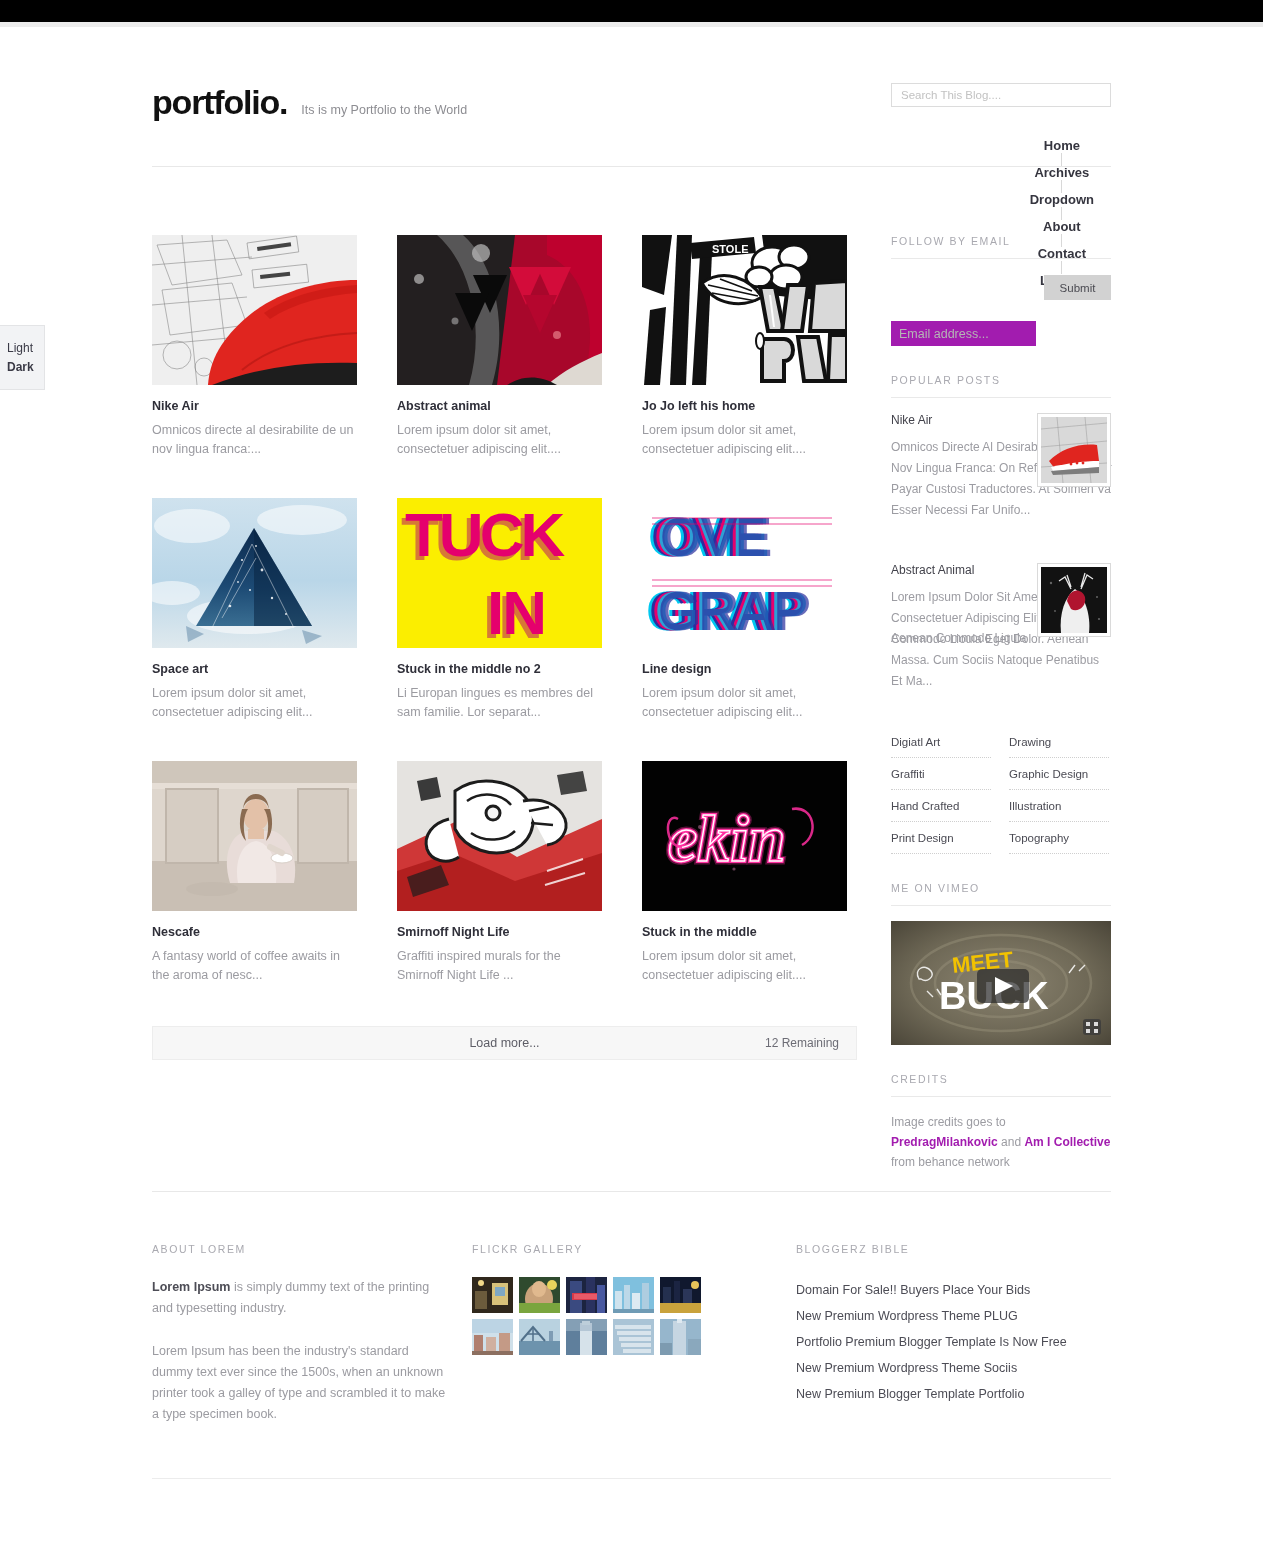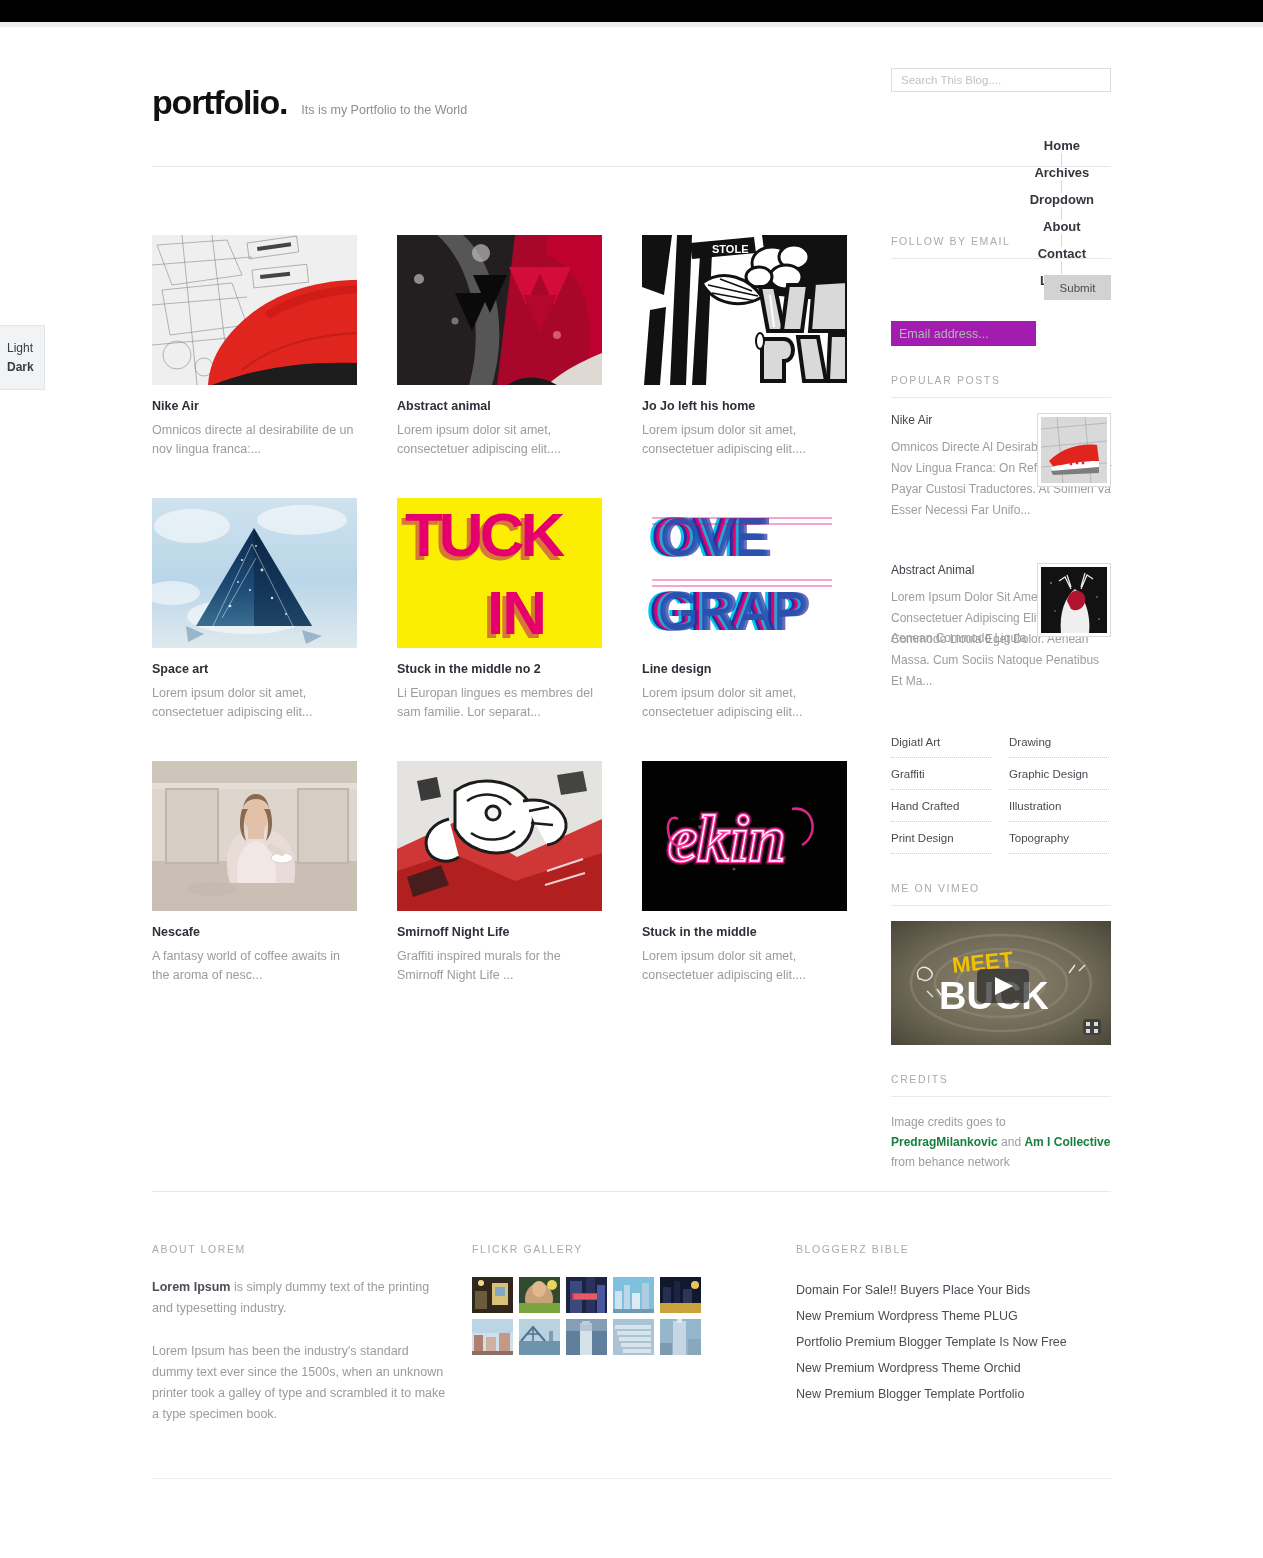--- a/index.html
+++ b/index.html
@@ -27,21 +27,21 @@
 
   
   .wrap { position: absolute; left: 152px; top: 27px; width: 959px; }
 
   
   .header { position: relative; height: 140px; }
   .brand { position: absolute; left: 0; top: 56px; display: flex; align-items: baseline; }
   .brand h1 { font-size: 34px; font-weight: bold; letter-spacing: -1.2px; color: #111; }
   .brand .tag { font-size: 12.5px; color: #8d8d92; margin-left: 14px; }
   .search-box {
-    position: absolute; right: 0; top: 41px; width: 220px; height: 24px;
+    position: absolute; right: 0; top: 56px; width: 220px; height: 24px;
     border: 1px solid #dcdcdc; background: #fff; padding: 0 9px;
     font-size: 11.5px; color: #b8b8b8; font-family: "Liberation Sans", sans-serif;
   }
   .search-box::placeholder { color: #c2c2c2; }
   .nav { position: absolute; right: 0; top: 112px; display: flex; align-items: center; flex-direction: column; }
   .nav a {
     font-size: 13px; font-weight: bold; color: #35353f; text-decoration: none;
     padding: 0 17px; line-height: 14px; display: inline-block;
   }
   .nav a:last-child { padding-right: 0; }
@@ -103,21 +103,21 @@
   .cat {
     width: 100px; margin-right: 18px; font-size: 11.5px; color: #4a4a53;
     padding: 10px 0 9px 0; border-bottom: 1px dotted #cfcfcf; cursor: pointer;
   }
   .cat:nth-child(2n) { margin-right: 0; }
 
   .video { width: 220px; height: 124px; margin-top: 15px; position: relative; overflow: hidden; }
   .video svg { display: block; width: 220px; height: 124px; }
 
   .credits { font-size: 12px; color: #9c9ca2; line-height: 20px; margin-top: 15px; }
-  .credits b { color: #15803d; }
+  .credits b { color: #a21caf; }
 
   
   .footer-rule { position: absolute; left: 152px; top: 1191px; width: 959px; height: 1px; background: #e8e8e8; }
   .footer { position: absolute; left: 152px; top: 1243px; width: 959px; display: flex; }
   .fcol1 { width: 300px; }
   .fcol2 { width: 310px; margin-left: 20px; }
   .fcol3 { width: 300px; margin-left: 14px; }
   .ftitle { font-size: 10.5px; letter-spacing: 1.6px; color: #a9a9b0; text-transform: uppercase; }
   .fp { font-size: 12.5px; color: #9b9ba1; line-height: 21px; margin-top: 22px; }
   .fp b { color: #4d4d56; }
@@ -438,20 +438,24 @@
                   <circle cx="92" cy="108" r="1.6"></circle>
                 </g>
               </svg>
             </div>
             <h3>Stuck in the middle</h3>
             <p>Lorem ipsum dolor sit amet, consectetuer adipiscing elit....</p>
           </div>
 
         </div>
 
+        <div class="loadbar">
+          <span class="lm">Load more...</span>
+          <span class="rem">12 Remaining</span>
+        </div>
       </div>
 
       <div class="sidebar">
 
         <div class="widget">
           <div class="wtitle">FOLLOW BY EMAIL</div>
           <div class="wrule"></div>
           <div class="subscribe">
             <input type="text" placeholder="Email address..." style="">
             <button>Submit</button>
@@ -682,21 +686,21 @@
           </div>
       </div>
     </div>
 
     <div class="fcol3">
       <div class="ftitle">BLOGGERZ BIBLE</div>
       <div class="flinks">
         <a href="#">Domain For Sale!! Buyers Place Your Bids</a>
         <a href="#">New Premium Wordpress Theme PLUG</a>
         <a href="#">Portfolio Premium Blogger Template Is Now Free</a>
-        <a href="#">New Premium Wordpress Theme Orchid</a>
+        <a href="#">New Premium Wordpress Theme Sociis</a>
         <a href="#">New Premium Blogger Template Portfolio</a>
       </div>
     </div>
   </div>
 
   <div class="footbar-rule"></div>
 
 </div>
 
 </body></html>

